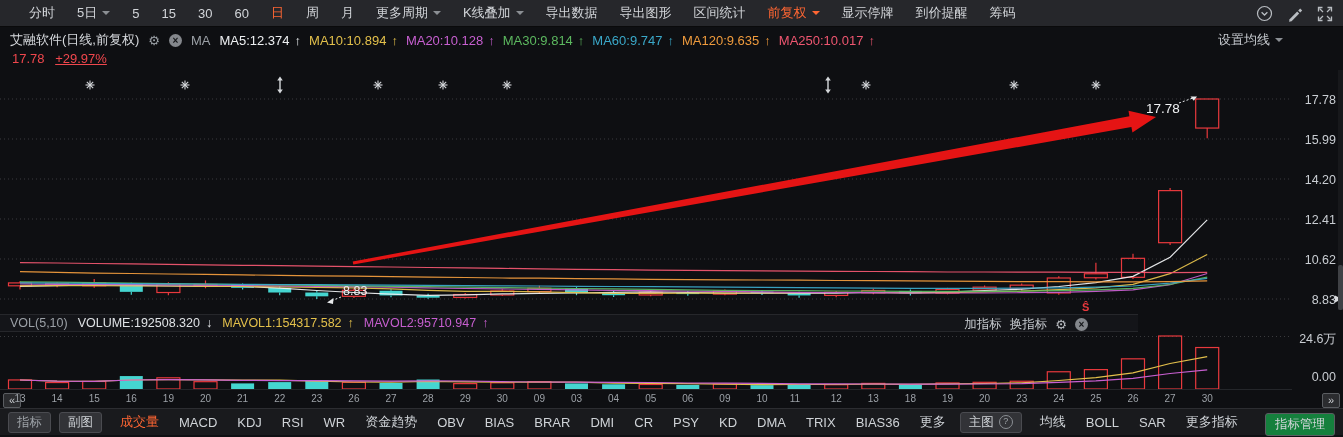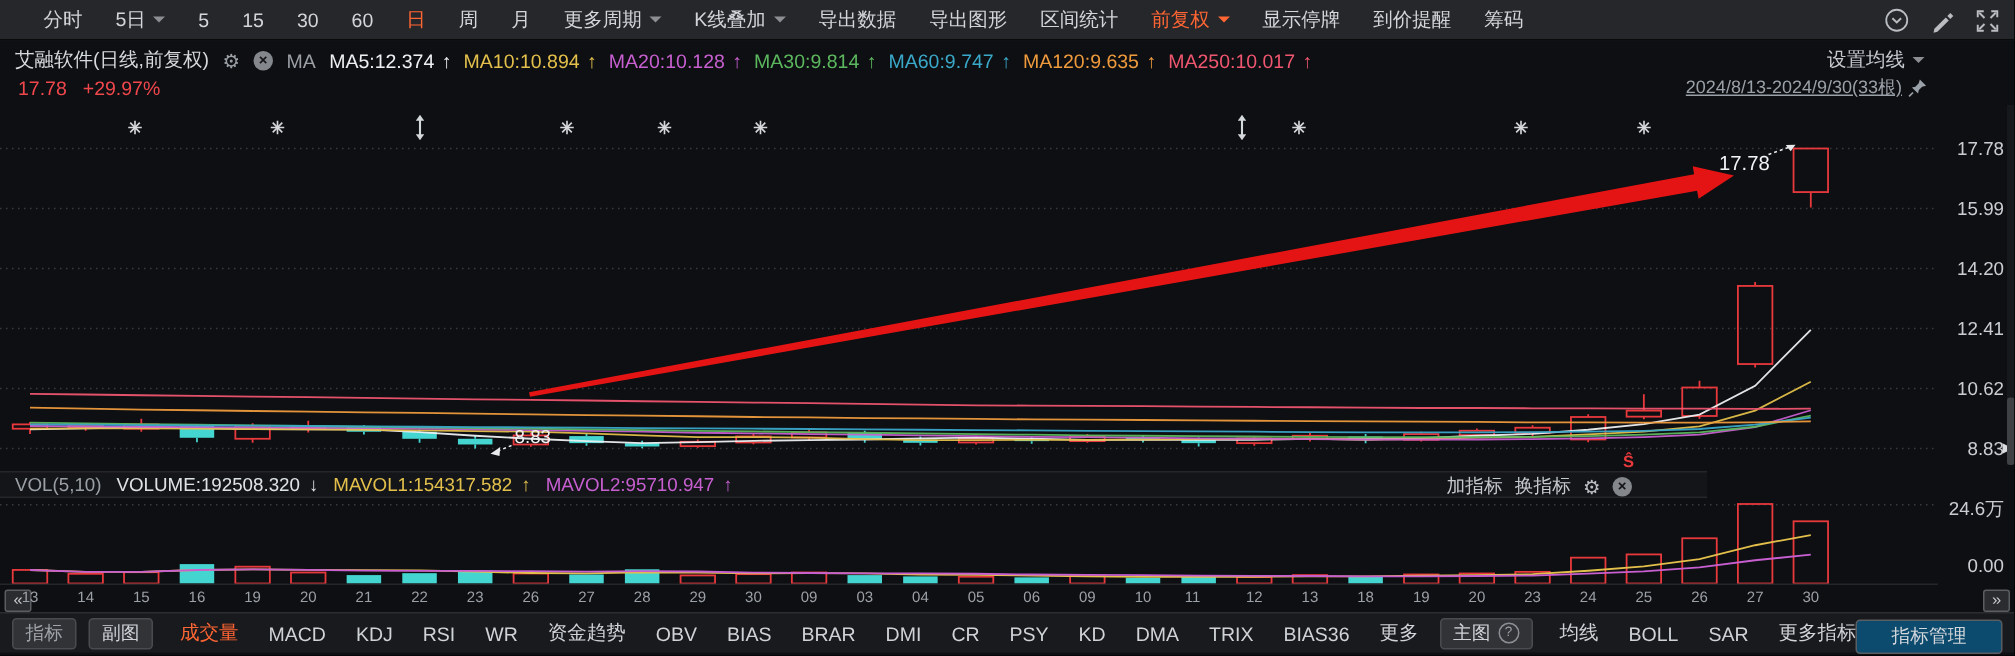--- a/index.html
+++ b/index.html
@@ -47,22 +47,22 @@
   #nav-next{right:3px;}
   
   #bottombar{position:absolute;left:0;bottom:2px;width:1343px;height:27px;background:#191a1d;border-top:1px solid #2c2d31;
              display:flex;align-items:center;padding-left:8px;box-sizing:border-box;}
   .bb-btn{background:#323337;border:1px solid #4a4b50;border-radius:3px;padding:1px 8px;font-size:12.5px;margin-right:8px;
           color:#cfd3d7;white-space:nowrap;display:flex;align-items:center;}
   .bb-item{padding:0 10px;font-size:13px;color:#cfd3d7;white-space:nowrap;}
   .bb-item.active{color:#ff6633;}
   .help-circle{width:12px;height:12px;border:1px solid #8b8f94;border-radius:50%;color:#9da2a7;font-size:9px;line-height:11px;
                text-align:center;margin-left:5px;display:inline-block;}
-  #manage-btn{position:absolute;right:8px;top:4px;border:1px solid #5a5d61;border-radius:3px;background:#0c4a6e;
-              color:#d3d6da;font-size:12.5px;padding:2px 23px;}
+  #manage-btn{position:absolute;right:8px;top:4px;border:1px solid #5a5d61;border-radius:3px;background:#15803d;
+              color:#d3d6da;font-size:12.5px;padding:2px 9px;}
   
   #v-scroll-track{position:absolute;right:0;top:70px;width:5px;height:240px;background:#17181b;}
   #v-scroll-thumb{position:absolute;right:0;top:265px;width:5px;height:45px;background:#3f4145;border-radius:2px;}
 </style>
 </head>
 <body>
 
 <div id="screen">
 
   <div id="topbar">
@@ -160,32 +160,25 @@
         <span class="ma-item" style="color: rgb(227, 192, 75);">MA10:10.894<span class="ma-arrow" style="color: rgb(227, 192, 75);">↑</span></span>
         <span class="ma-item" style="color: rgb(199, 95, 208);">MA20:10.128<span class="ma-arrow" style="color: rgb(199, 95, 208);">↑</span></span>
         <span class="ma-item" style="color: rgb(92, 184, 95);">MA30:9.814<span class="ma-arrow" style="color: rgb(92, 184, 95);">↑</span></span>
         <span class="ma-item" style="color: rgb(58, 168, 201);">MA60:9.747<span class="ma-arrow" style="color: rgb(58, 168, 201);">↑</span></span>
         <span class="ma-item" style="color: rgb(239, 155, 61);">MA120:9.635<span class="ma-arrow" style="color: rgb(239, 155, 61);">↑</span></span>
         <span class="ma-item" style="color: rgb(239, 86, 112);">MA250:10.017<span class="ma-arrow" style="color: rgb(239, 86, 112);">↑</span></span>
       </span>
   </div>
   <div id="legend-row2">
     <span>17.78</span>
-    <span style="margin-left:7px;">+29.97%</span>
+    <span style="margin-left:7px;text-decoration:underline;">+29.97%</span>
   </div>
   <div id="set-ma">
     <span>设置均线</span>
     <span class="caret"></span>
-  </div>
-  <div id="date-range">
-    <span>2024/8/13-2024/9/30(33根)</span>
-    <svg width="13" height="13" viewBox="0 0 14 14">
-      <path d="M8.5,1 L13,5.5 L10.2,6.3 L7.8,8.7 L7.2,11.2 L2.8,6.8 L5.3,6.2 L7.7,3.8 Z" fill="#9ba1a8"></path>
-      <line x1="3.6" y1="10.4" x2="0.8" y2="13.2" stroke="#9ba1a8" stroke-width="1.2"></line>
-    </svg>
   </div>
 
   <svg id="main-svg" width="1343" height="245" viewBox="0 0 1343 245">
       <line x1="0" y1="29" x2="1292" y2="29" stroke="#3a3b3e" stroke-width="1" stroke-dasharray="1,3"></line>
       <line x1="0" y1="69" x2="1292" y2="69" stroke="#3a3b3e" stroke-width="1" stroke-dasharray="1,3"></line>
       <line x1="0" y1="109" x2="1292" y2="109" stroke="#3a3b3e" stroke-width="1" stroke-dasharray="1,3"></line>
       <line x1="0" y1="149" x2="1292" y2="149" stroke="#3a3b3e" stroke-width="1" stroke-dasharray="1,3"></line>
       <line x1="0" y1="189" x2="1292" y2="189" stroke="#3a3b3e" stroke-width="1" stroke-dasharray="1,3"></line>
       <line x1="0" y1="229" x2="1292" y2="229" stroke="#3a3b3e" stroke-width="1" stroke-dasharray="1,3"></line>
       <g>

